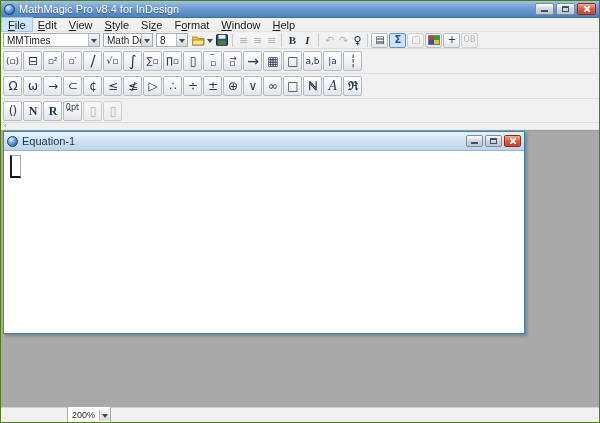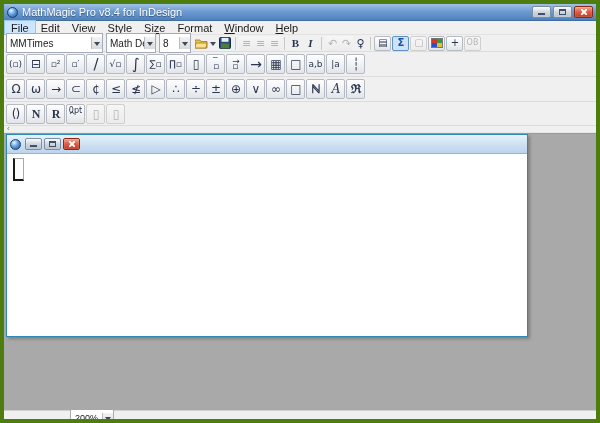--- a/index.html
+++ b/index.html
@@ -1,19 +1,19 @@
 <!DOCTYPE html>
 <html><head>
 <meta charset="utf-8">
 <style>
   * { margin:0; padding:0; box-sizing:border-box; }
   html,body { background:#d4d0c8; font-family:"Liberation Sans", sans-serif; }
   .app {
     position:relative; width:600px; height:423px; overflow:hidden;
-    border:4px solid #4d7c0f; background:#f0f0f0;
+    border:1px solid #4d7c0f; background:#f0f0f0;
   }
   
   .titlebar {
     height:17px; display:flex; align-items:center; padding:0 3px;
     background:linear-gradient(to bottom,#a0c2e6 0%,#6d9cd3 45%,#4f81ba 100%);
     border-bottom:1px solid #3f6da0;
   }
   .app-icon {
     width:11px; height:11px; border-radius:50%;
     background:radial-gradient(circle at 35% 30%, #e8f4ff 0%, #63a0dd 45%, #1d4f8c 100%);
@@ -35,21 +35,21 @@
   .glyph-x { position:relative; width:8px; height:8px; }
   .glyph-x::before,.glyph-x::after { content:''; position:absolute; left:3px; top:0; width:2px; height:8px; background:#fff; border-radius:1px; }
   .glyph-x::before { transform:rotate(45deg); } .glyph-x::after { transform:rotate(-45deg); }
   
   .menubar { height:14px; background:#f0f0f0; display:flex; align-items:stretch; padding-left:1px; border-bottom:1px solid #e3e3e3; }
   .menu-item { font-size:11px; padding:0 6px; display:flex; align-items:center; color:#1a1a1a; cursor:default; }
   .menu-item.first { background:#cde6ff; outline:1px solid #98c6ef; }
   .menu-item u { text-decoration:underline; }
   
   .toolbar1 { height:17px; background:#f0f0f0; display:flex; align-items:center; padding:1px 2px; border-bottom:1px solid #dcdcdc; }
-  .combo { height:20px; background:#fff; border:1px solid #a5acb5; display:flex; align-items:center; margin-right:3px; }
+  .combo { height:14px; background:#fff; border:1px solid #a5acb5; display:flex; align-items:center; margin-right:3px; }
   .combo-text { flex:1; font-size:10px; color:#222; padding:0 3px; overflow:hidden; white-space:nowrap; }
   .combo-arrow { width:11px; height:12px; background:linear-gradient(to bottom,#f4f4f4,#d8dade); border-left:1px solid #b9bcc2; display:flex; align-items:center; justify-content:center; }
   .combo-arrow::after { content:''; border:3px solid transparent; border-top:4px solid #3f4a57; margin-top:4px; }
   .flat-btn { height:15px; min-width:15px; display:flex; align-items:center; justify-content:center; padding:0 1px; font-size:10px; color:#2c3550; }
   .drop-mini { width:8px; height:15px; display:flex; align-items:center; justify-content:center; }
   .drop-mini::after { content:''; border:3px solid transparent; border-top:4px solid #3f4a57; margin-top:4px; }
   .sep { width:1px; height:13px; background:#c9c9c9; margin:0 3px; flex:none; }
   .bold-b { font-weight:bold; font-size:11px; font-family:"Liberation Serif",serif; }
   .italic-i { font-style:italic; font-weight:bold; font-size:11px; font-family:"Liberation Serif",serif; }
   .hist .tbtn, .align .tbtn { border:none; background:transparent; width:14px; height:15px; font-size:11px; }
@@ -249,20 +249,21 @@
 ^</div>
       <div class="tbtn disabled">▯</div>
       <div class="tbtn disabled">▯</div>
     </div>
   <div class="scrollstrip">‹</div>
 
   <div class="workspace">
     <div class="doc-window">
       <div class="doc-title">
         <div class="doc-icon"></div>
+        <div class="doc-title-text">Equation-1</div>
         <div class="win-btns">
           <div class="wbtn">
               <span class="glyph-min"></span>
             </div>
           <div class="wbtn">
               <span class="glyph-max"></span>
             </div>
           <div class="wbtn close">
               <span class="glyph-x"></span>
             </div>

